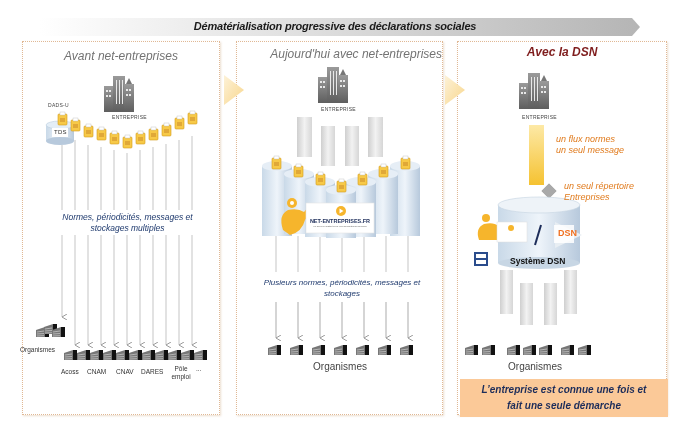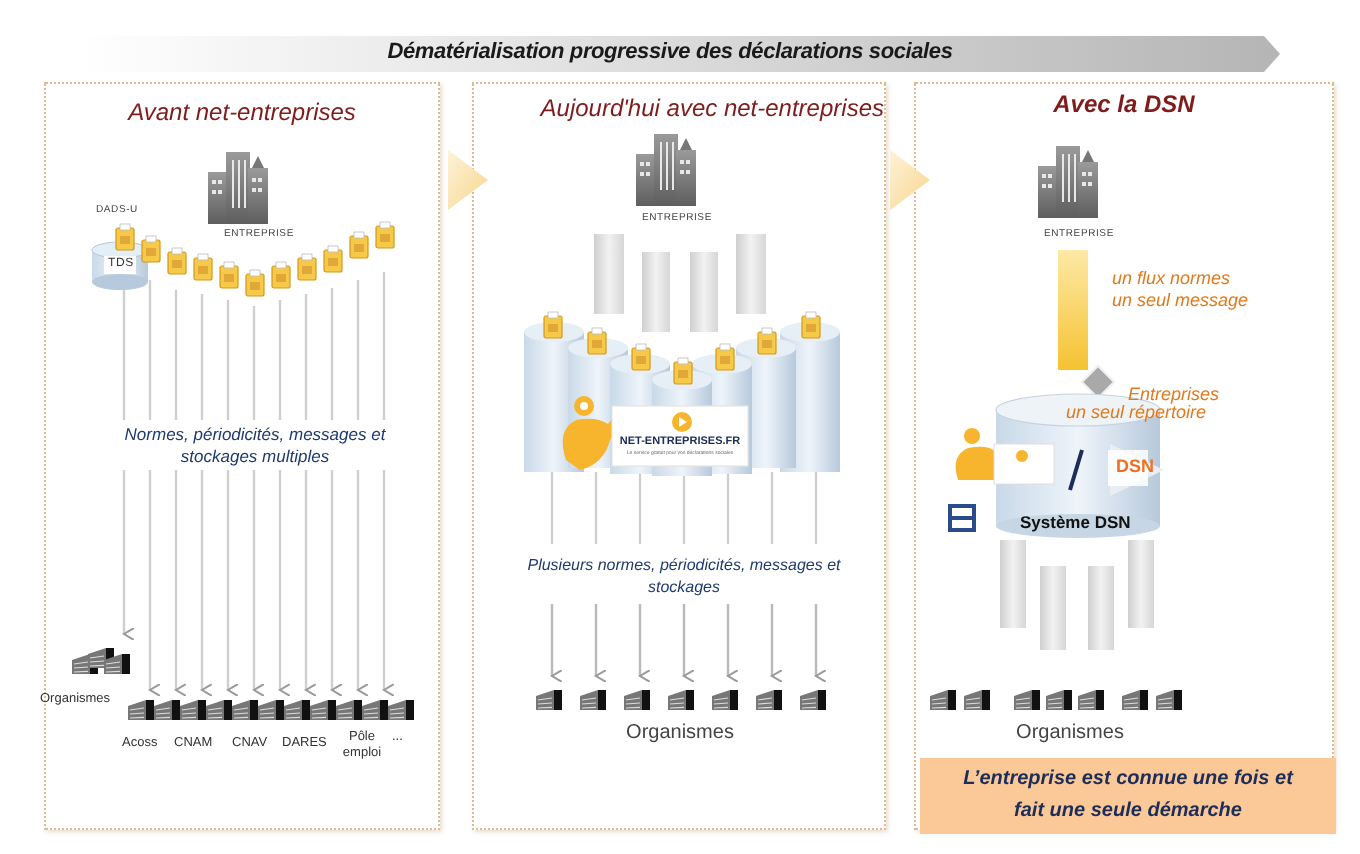--- a/index.html
+++ b/index.html
@@ -10,21 +10,21 @@
   .banner-text { position: absolute; left: 40px; top: 20px; width: 590px; text-align: center;
     font-style: italic; font-weight: bold; font-size: 11px; color: #1a1a1a; letter-spacing: -0.2px; }
 
   .panel { position: absolute; top: 41px; height: 374px; border: 1px dotted #e0b894;
     background: #fff; box-shadow: 1px 1px 2px rgba(200,160,120,0.35); }
   .p1 { left: 22px; width: 198px; }
   .p2 { left: 236px; width: 207px; }
   .p3 { left: 457px; width: 210px; }
 
   .ptitle { position: absolute; left: 0; right: 0; top: 7px; text-align: center;
-    font-style: italic; font-size: 12px; color: #7f1d1d; }
+    font-style: italic; font-size: 12px; color: #737373; }
   .p2 .ptitle { top: 5px; text-align: right; }
   .p3 .ptitle { top: 3px; font-weight: bold; font-size: 12px; color: #7f1d1d; }
 
   .small-label { position: absolute; font-size: 5px; color: #444; letter-spacing: 0.3px; }
   .italic-blue { position: absolute; font-style: italic; color: #1f3a6e; text-align: center; }
   .orange-text { position: absolute; font-style: italic; color: #e07a1c; font-size: 9px; line-height: 11px; }
   .org-label { position: absolute; font-size: 6.5px; color: #333; }
   .org-big { position: absolute; font-size: 10px; color: #444; text-align: center; }
 
   .conclusion { position: absolute; left: 460px; top: 379px; width: 208px; height: 38px;
@@ -316,21 +316,21 @@
 
 <div class="small-label" style="left:321px;top:106px;">ENTREPRISE</div>
 <div style="position:absolute;left:307px;top:218px;width:66px;text-align:center;font-size:5.5px;font-weight:bold;color:#1d2d5a;">NET-ENTREPRISES.FR</div>
 <div style="position:absolute;left:307px;top:225px;width:66px;text-align:center;font-size:2.5px;color:#666;">Le service gratuit pour vos déclarations sociales</div>
 <div class="italic-blue" style="left:262px;top:277px;width:160px;font-size:8px;line-height:11px;">Plusieurs normes, périodicités, messages et stockages</div>
 <div class="org-big" style="left:300px;top:361px;width:80px;">Organismes</div>
 
 <div class="small-label" style="left:522px;top:114px;">ENTREPRISE</div>
 <div class="orange-text" style="left:556px;top:134px;">un flux normes</div>
 <div class="orange-text" style="left:556px;top:145px;">un seul message</div>
-<div class="orange-text" style="left:533px;top:181px;margin-top:20px;">un seul répertoire</div>
+<div class="orange-text" style="left:564px;top:181px;">un seul répertoire</div>
 <div class="orange-text" style="left:564px;top:192px;">Entreprises</div>
 <div style="position:absolute;left:558px;top:228px;font-size:9px;font-weight:bold;color:#f07020;">DSN</div>
 <div style="position:absolute;left:510px;top:256px;width:60px;text-align:left;font-size:8.5px;font-weight:bold;color:#111;">Système DSN</div>
 <div class="org-big" style="left:495px;top:361px;width:80px;">Organismes</div>
 
 <div class="conclusion">
   <div>L’entreprise est connue une fois et</div>
   <div>fait une seule démarche</div>
 </div>
 

